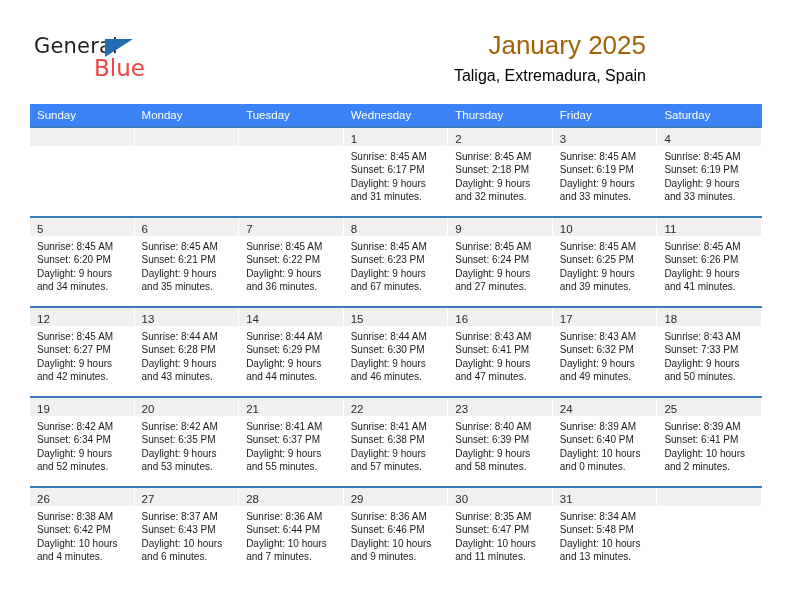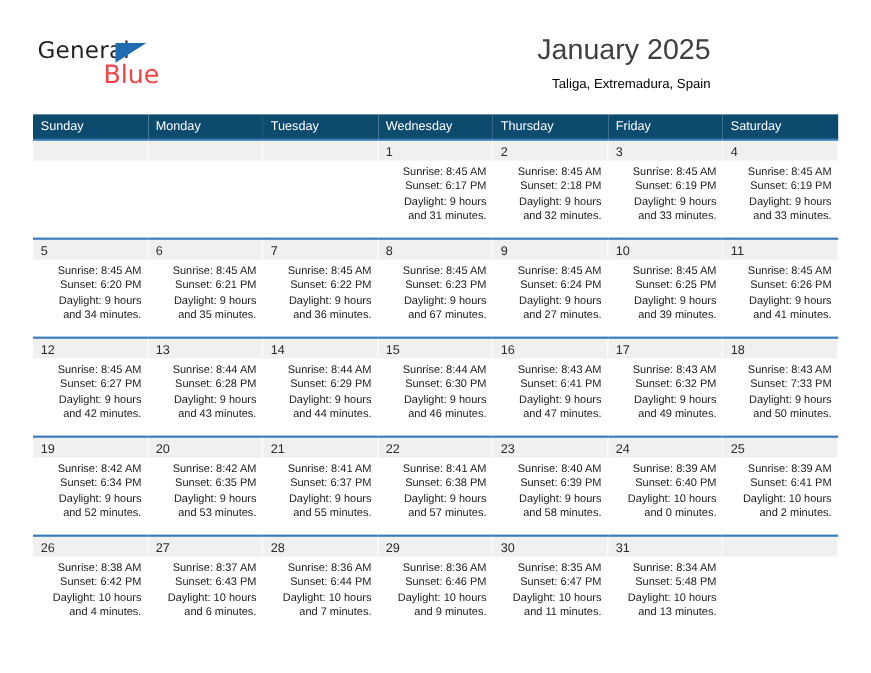--- a/index.html
+++ b/index.html
@@ -65,43 +65,43 @@
     font-weight: 400;
   }
   .title-block {
     position: absolute;
     right: 0;
     top: 0;
     text-align: right;
   }
   .cal-title {
     font-size: 26px;
-    color: #404040;
+    color: #a16207;
     line-height: 34px;
     white-space: nowrap;
   }
   .cal-subtitle {
-    font-size: 12px;
+    font-size: 16px;
     color: #000;
     line-height: 22px;
     margin-top: 3px;
     white-space: nowrap;
   }
 
   
   .calendar {
     position: absolute;
     left: 30px;
     top: 104px;
     width: 732px;
     border-collapse: collapse;
     table-layout: fixed;
   }
   .calendar th {
-    background: #0c4a6e;
+    background: #3b82f6;
     color: #ffffff;
     font-size: 11.5px;
     font-weight: normal;
     text-align: left;
     padding: 5px 0 5px 7px;
     height: 12px;
     border: none;
   }
   .calendar td {
     width: 104.5px;
@@ -121,21 +121,20 @@
     box-sizing: border-box;
     border-right: 1px solid #ffffff;
   }
   .daynum {
     font-size: 11.5px;
     color: #2a2a2a;
     line-height: 16px;
   }
   .cell-body {
     padding: 4px 6px 0 7px;
-    text-align: right;
   }
   .evline {
     font-size: 10px;
     line-height: 13.3px;
     color: #1a1a1a;
     white-space: nowrap;
   }
   .cell-empty .daynum-band {
     background: #f0f0f0;
   }

